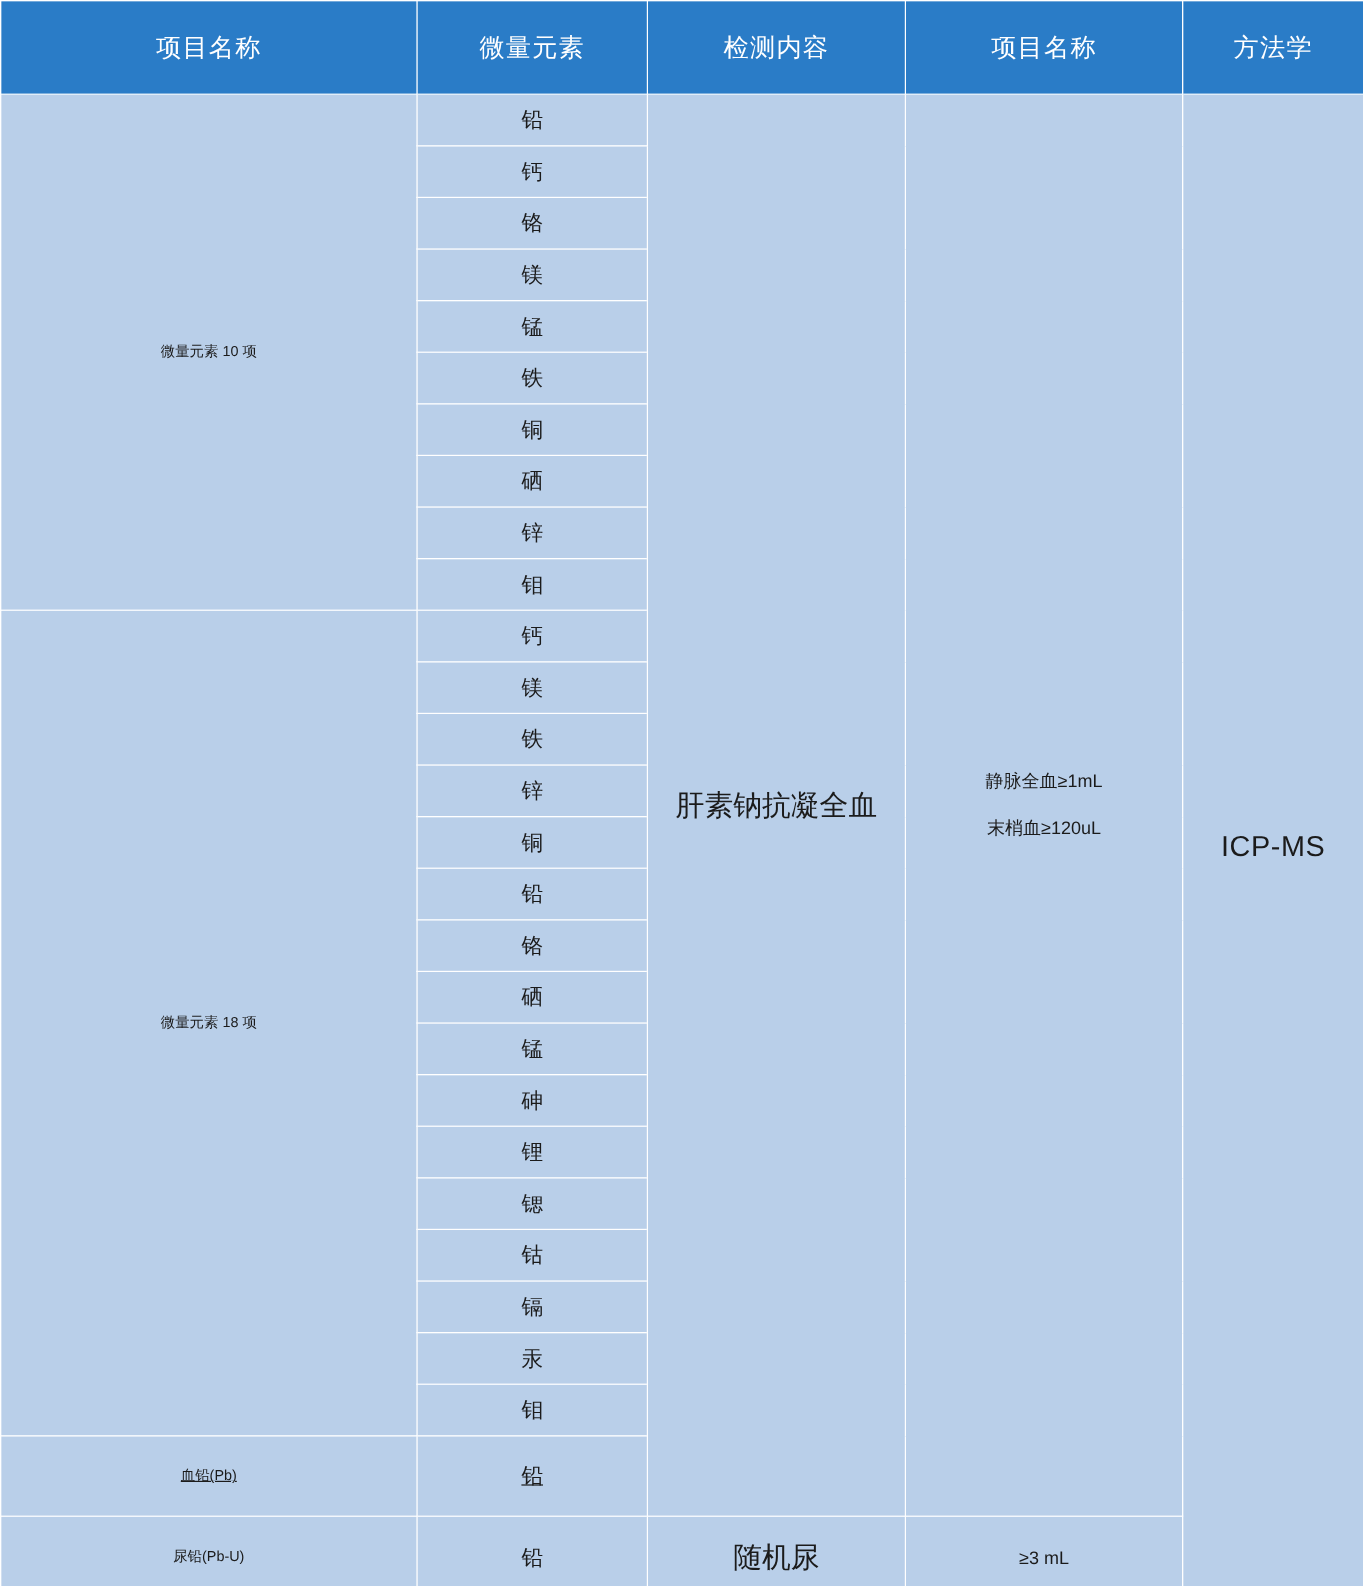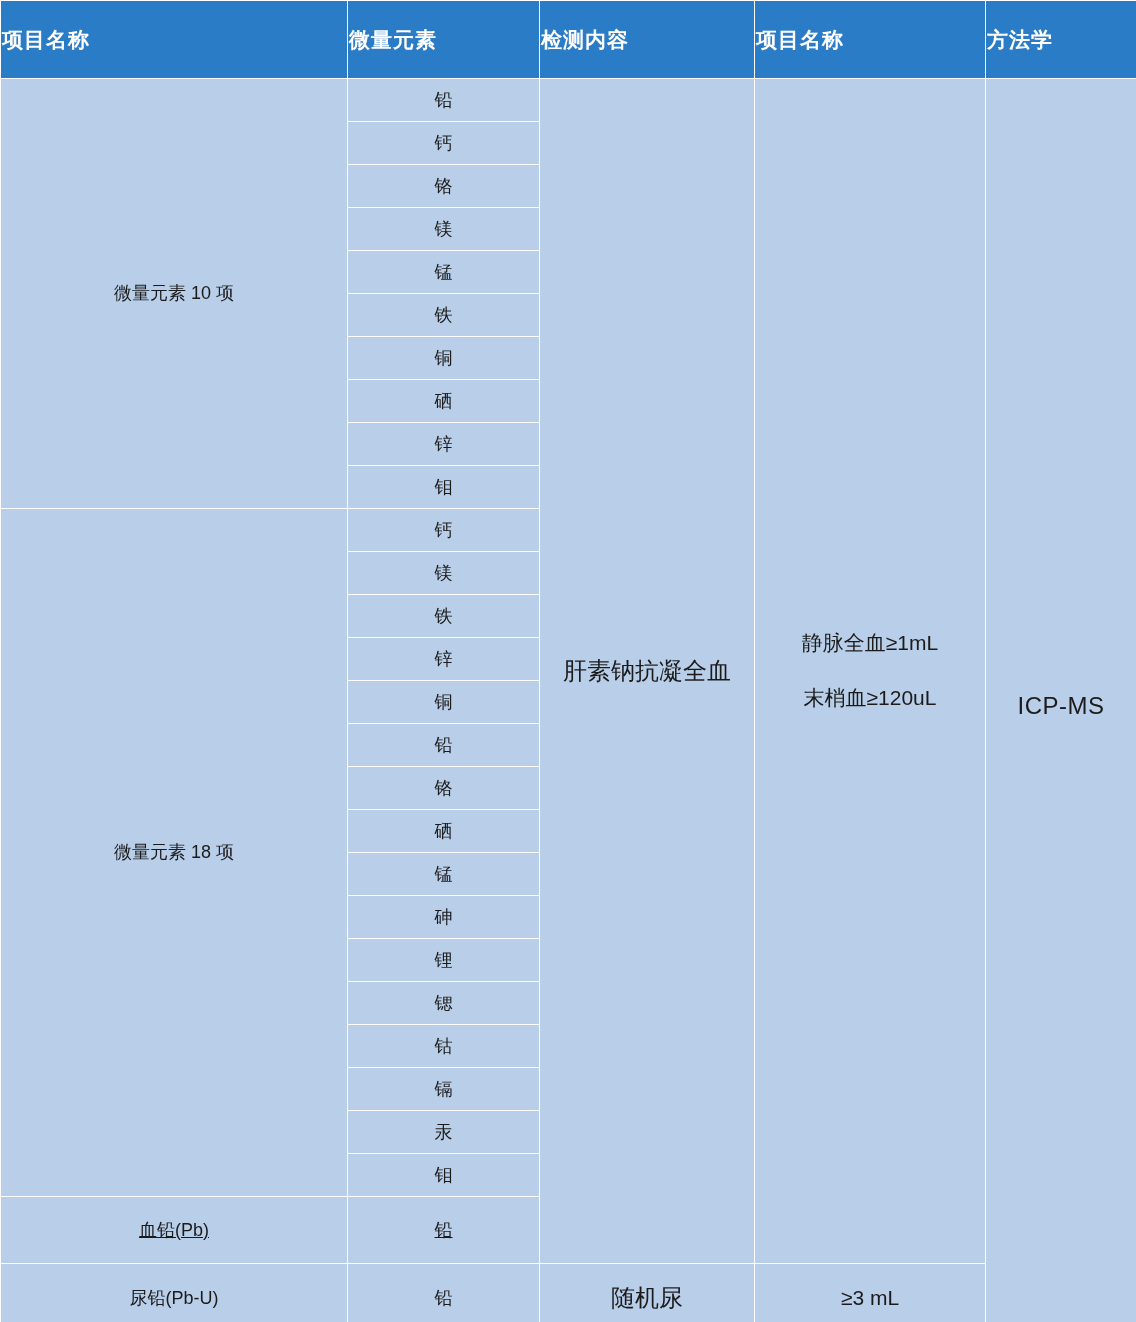--- a/index.html
+++ b/index.html
@@ -21,54 +21,54 @@
   table.spec-table col.c-name   { width: 347px; }
   table.spec-table col.c-item   { width: 192px; }
   table.spec-table col.c-spec   { width: 215px; }
   table.spec-table col.c-req    { width: 231px; }
   table.spec-table col.c-method { width: 151px; }
 
   thead th {
     background: #2a7cc7;
     color: #ffffff;
     font-size: 21px;
-    font-weight: bold;
+    font-weight: normal;
     height: 75px;
     border: 1px solid #ffffff;
-    text-align: left;
+    text-align: center;
     vertical-align: middle;
     letter-spacing: 1px;
   }
   tbody td {
     background: #b9cfe9;
     border: 1px solid #ffffff;
     text-align: center;
     vertical-align: middle;
     font-size: 18px;
     color: #1b1b1b;
     padding: 0 4px;
   }
   tbody td.analyte {
     height: 42px;
     font-size: 18px;
   }
   tbody td.group-name {
-    font-size: 18px;
+    font-size: 12px;
     line-height: 1.6;
     margin-top: 32px;
   }
   tbody td.spec-type,
   tbody td.method {
     font-size: 24px;
   }
   tbody td.method {
     letter-spacing: 0.5px;
   }
   tbody td.req {
-    font-size: 21px;
+    font-size: 15px;
     line-height: 2.6;
   }
   tbody td.req .req-line {
     display: block;
   }
   tbody tr.last-row td {
     height: 68px;
   }
   tbody tr.blood-pb td {
     height: 66px;

